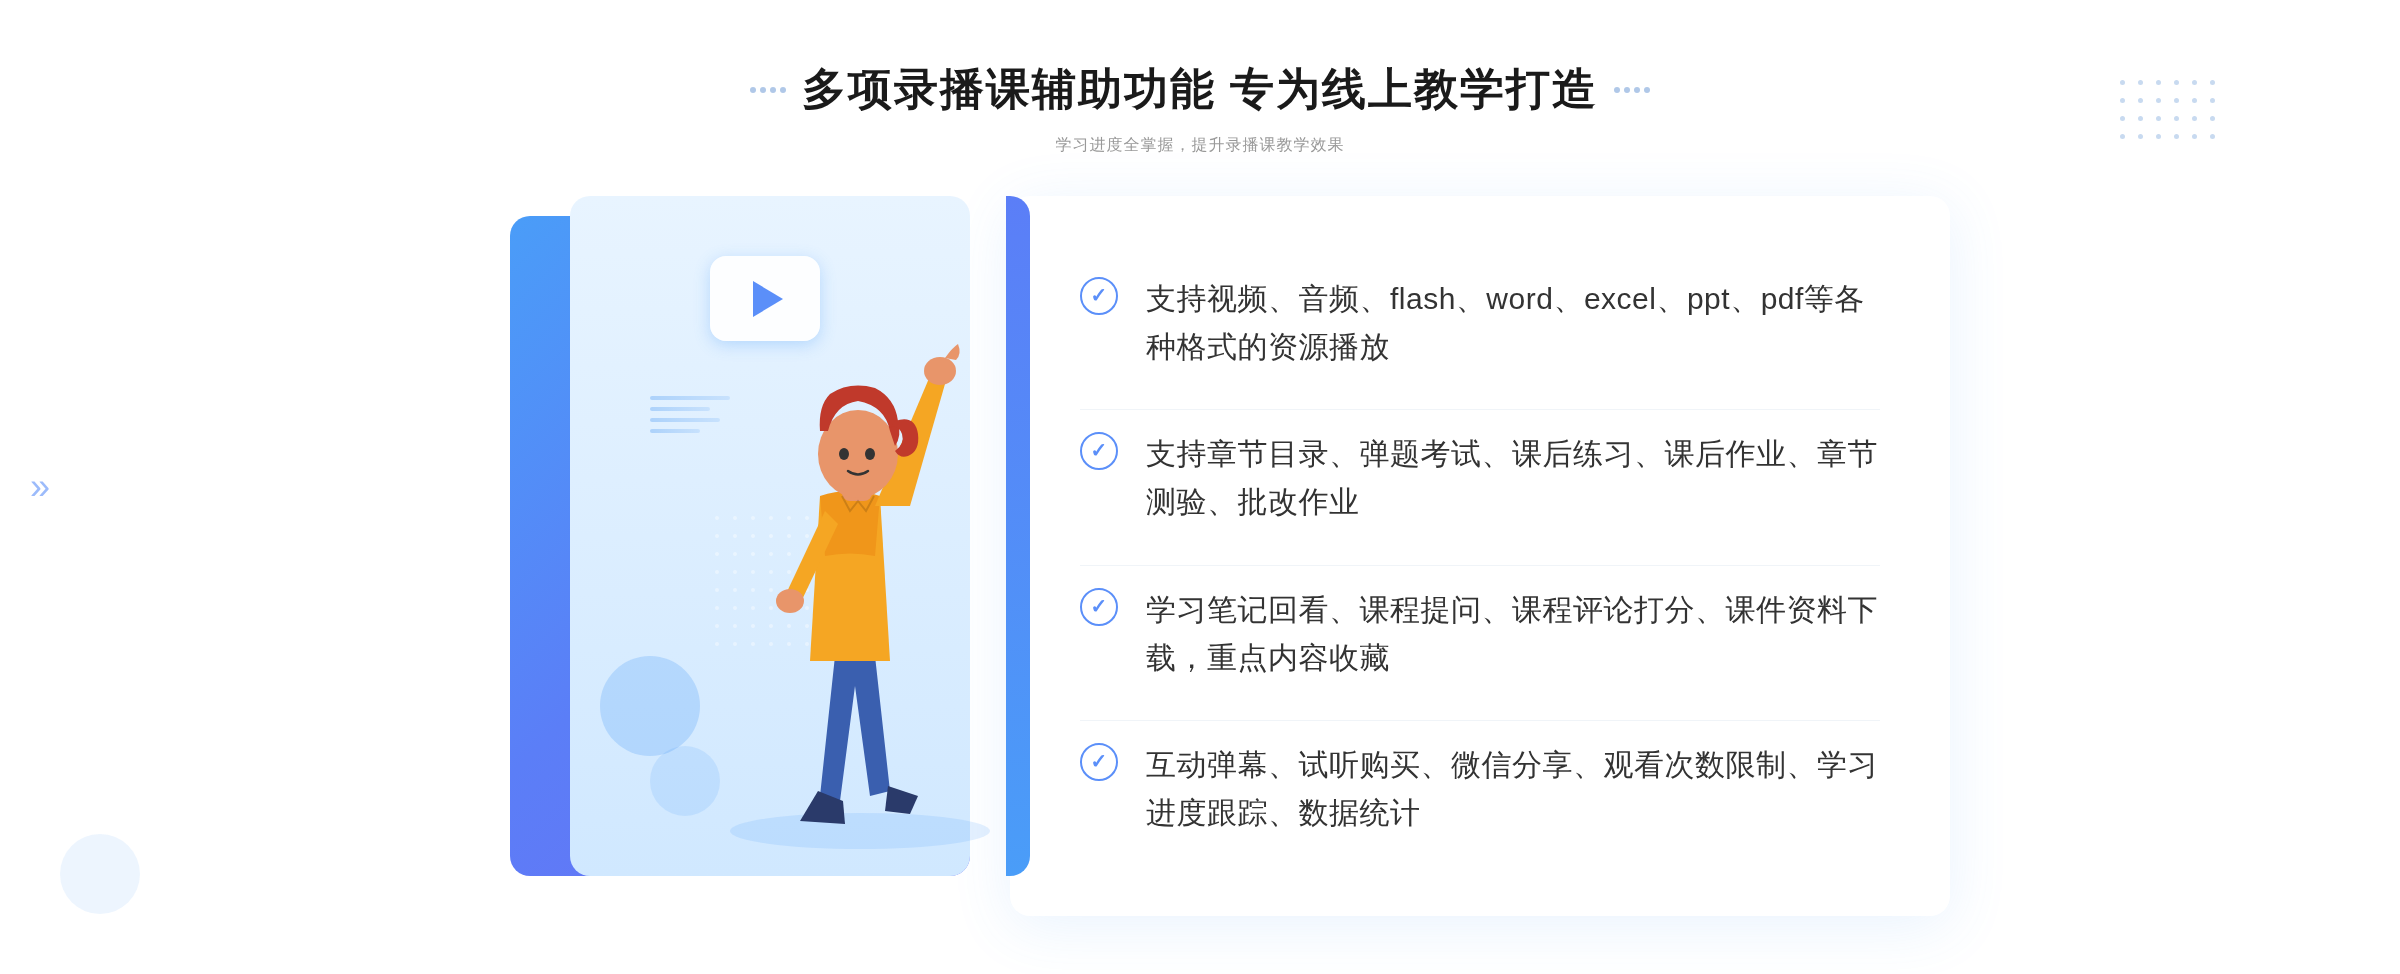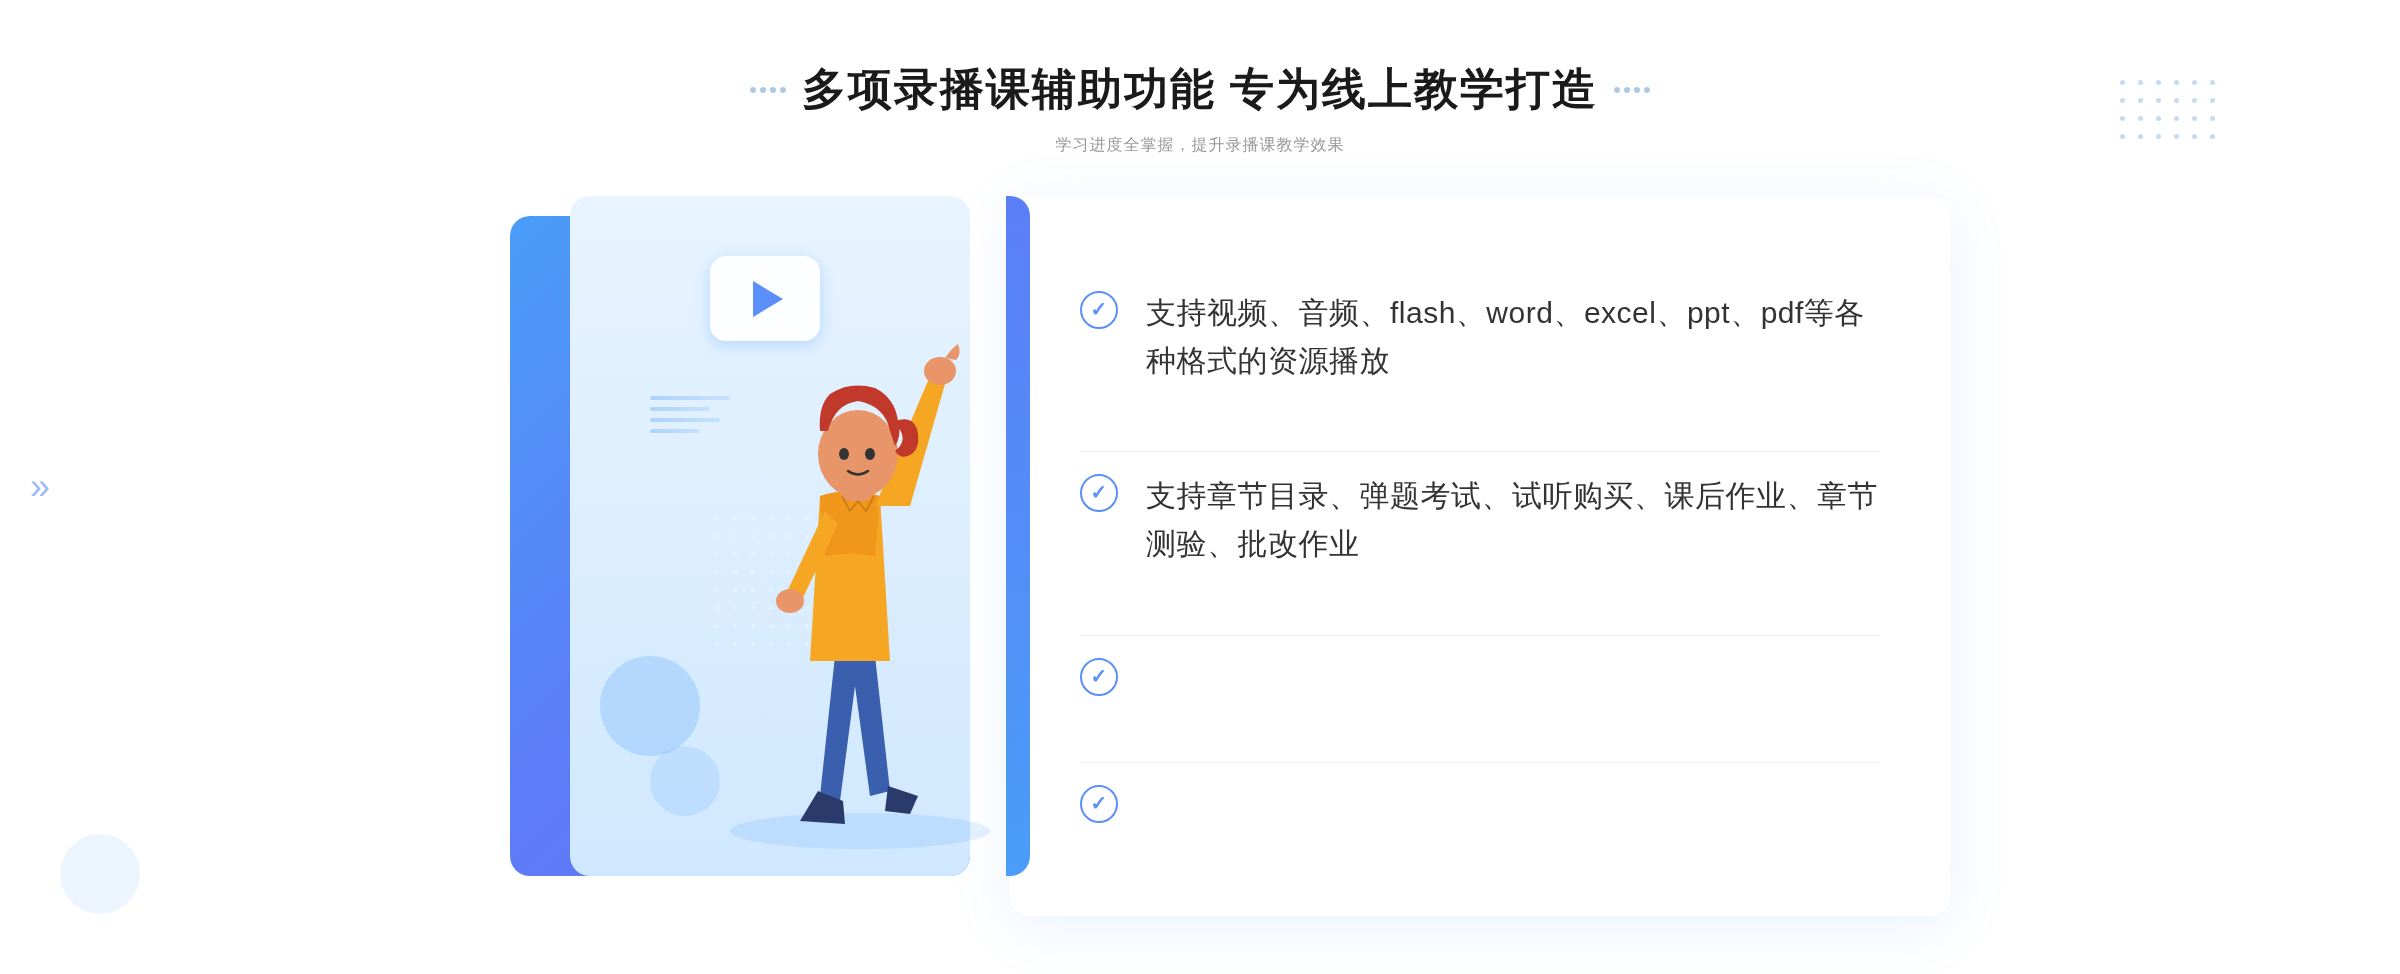--- a/index.html
+++ b/index.html
@@ -520,37 +520,39 @@
         </div>
         <p class="feature-text">支持视频、音频、flash、word、excel、ppt、pdf等各种格式的资源播放</p>
       </div>
 
       <div class="feature-item">
         <div class="check-icon">
           <div class="check-circle">
             <span class="check-mark">✓</span>
           </div>
         </div>
-        <p class="feature-text">支持章节目录、弹题考试、试听购买、课后作业、章节测验、批改作业</p>
+        <p class="feature-text">支持章节目录、弹题考试、课后练习、课后作业、章节测验、批改作业</p>
       </div>
 
       <div class="feature-item">
         <div class="check-icon">
           <div class="check-circle">
             <span class="check-mark">✓</span>
           </div>
         </div>
+        <p class="feature-text">学习笔记回看、课程提问、课程评论打分、课件资料下载，重点内容收藏</p>
       </div>
 
       <div class="feature-item">
         <div class="check-icon">
           <div class="check-circle">
             <span class="check-mark">✓</span>
           </div>
         </div>
+        <p class="feature-text">互动弹幕、试听购买、微信分享、观看次数限制、学习进度跟踪、数据统计</p>
       </div>
 
     </div>
 
   </div>
 
   <div class="page-circle-bl"></div>
 
 </div>
 

